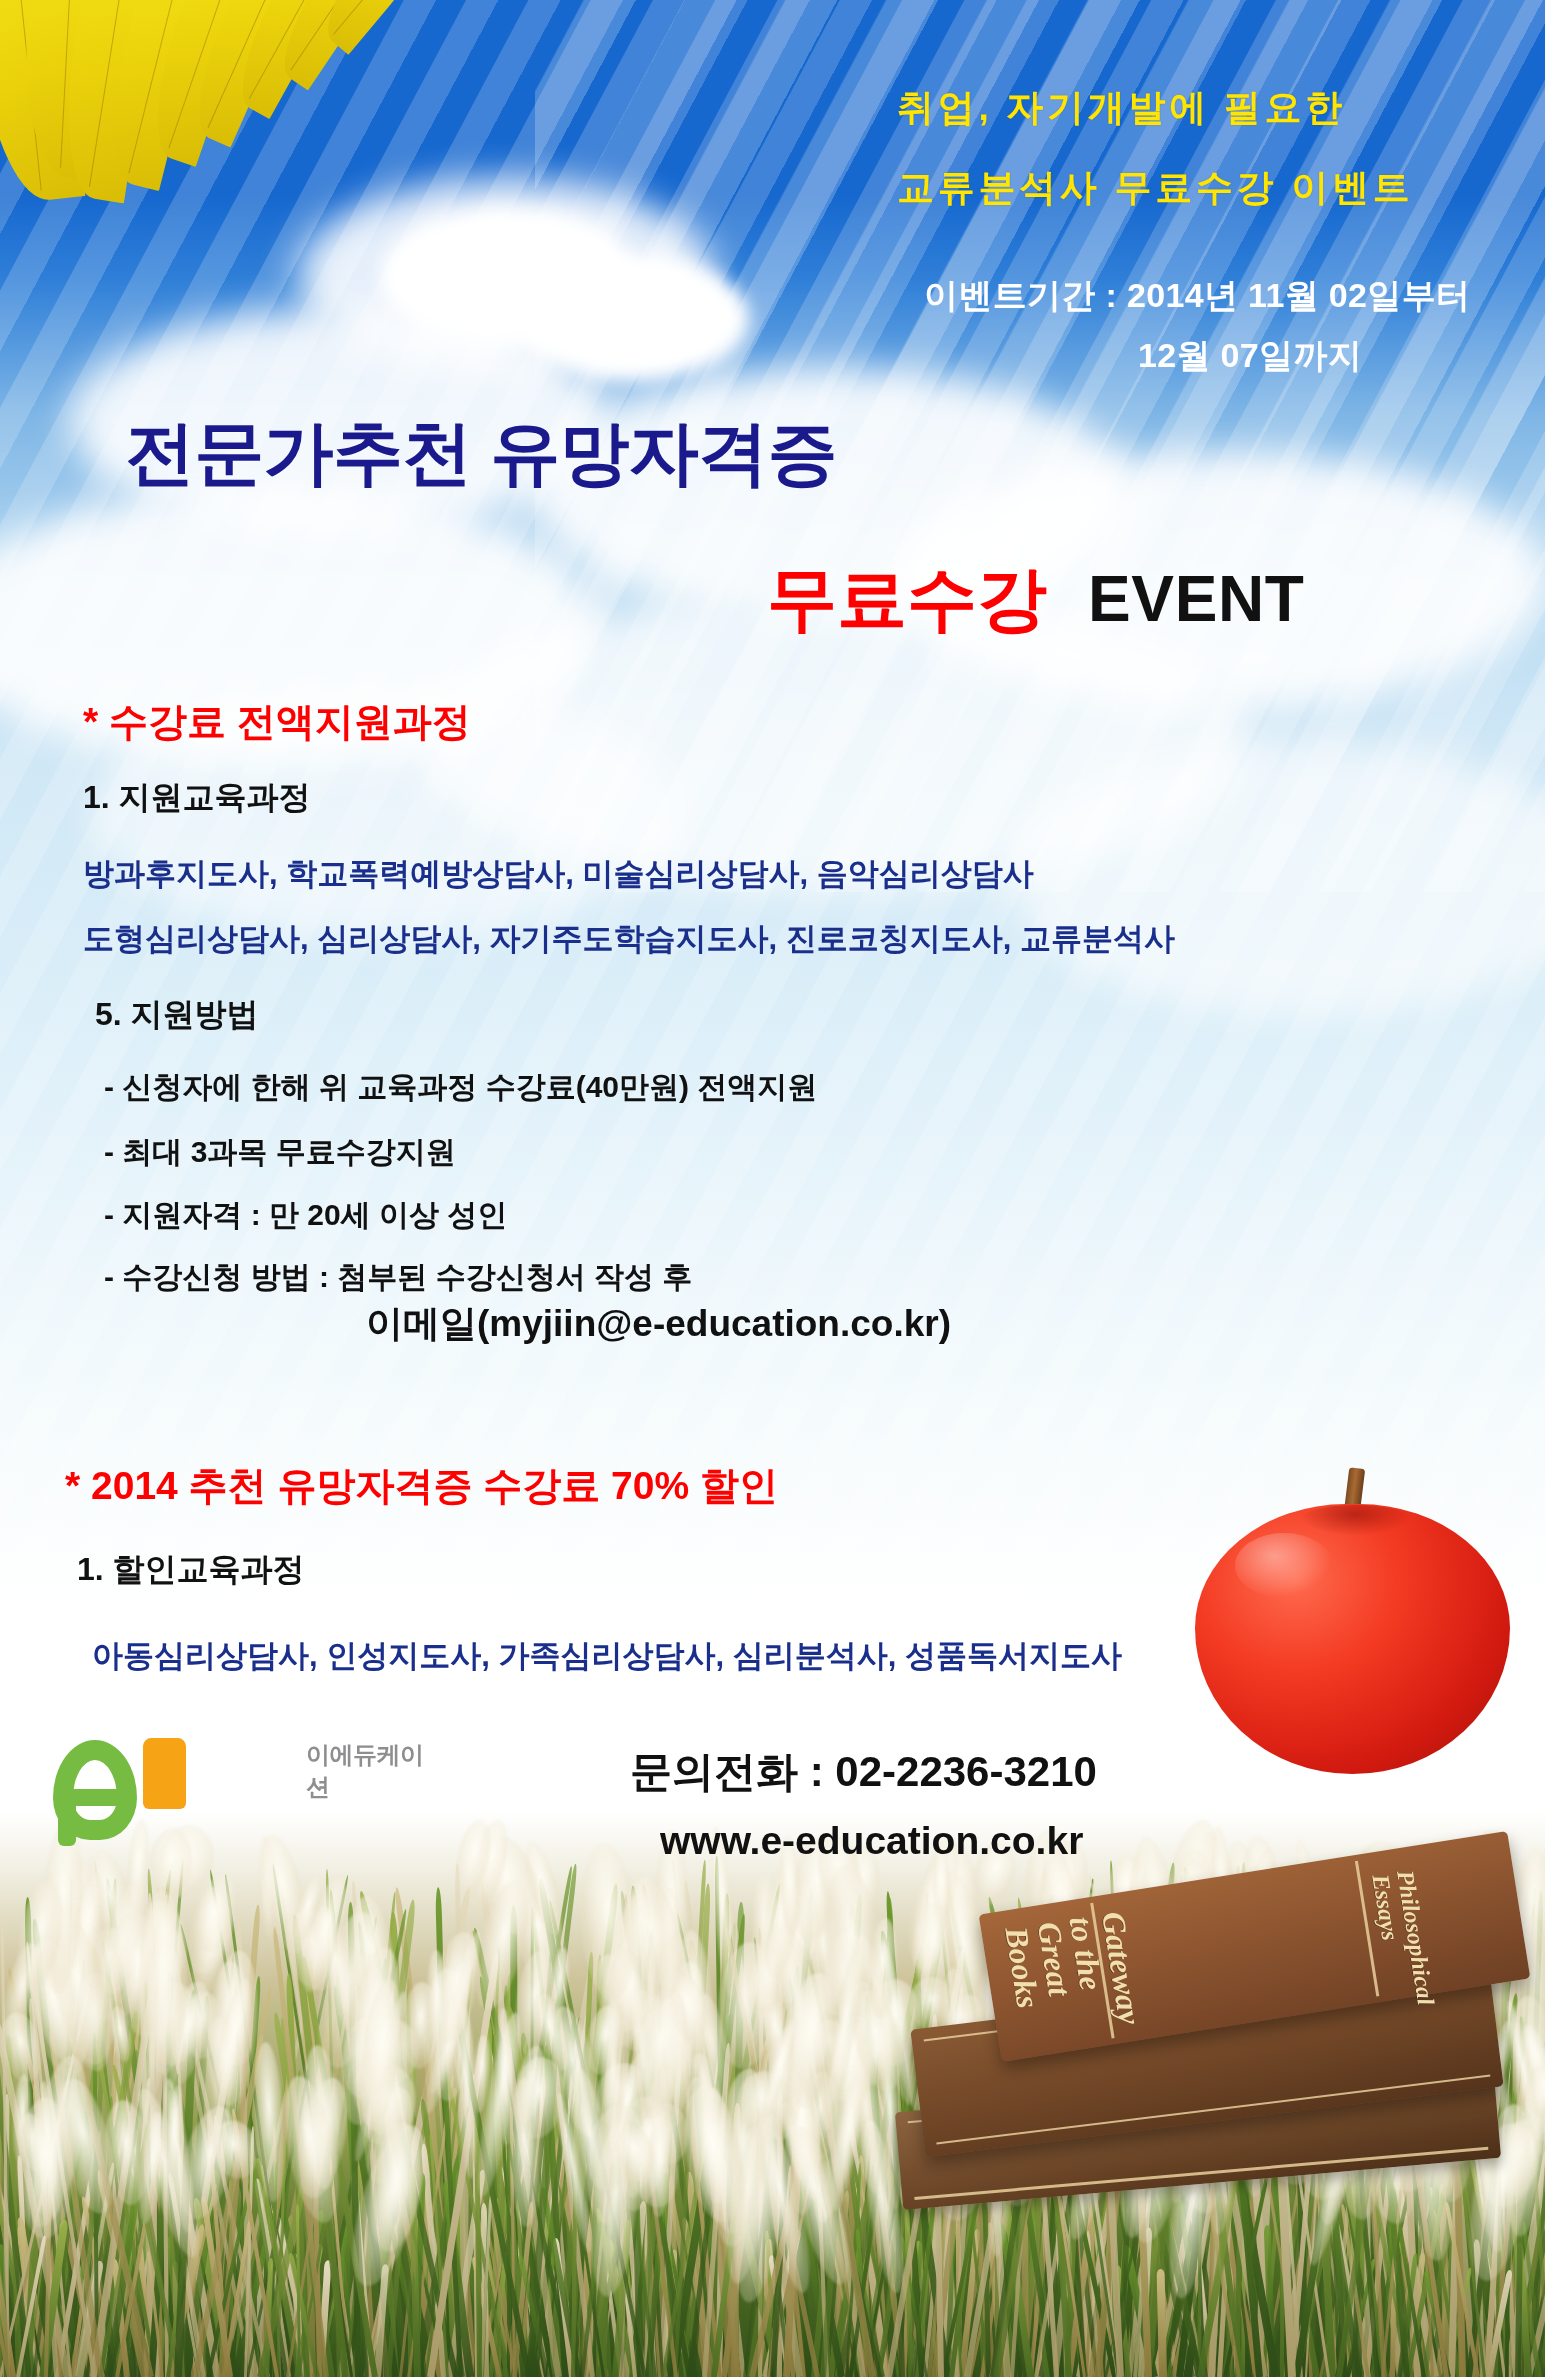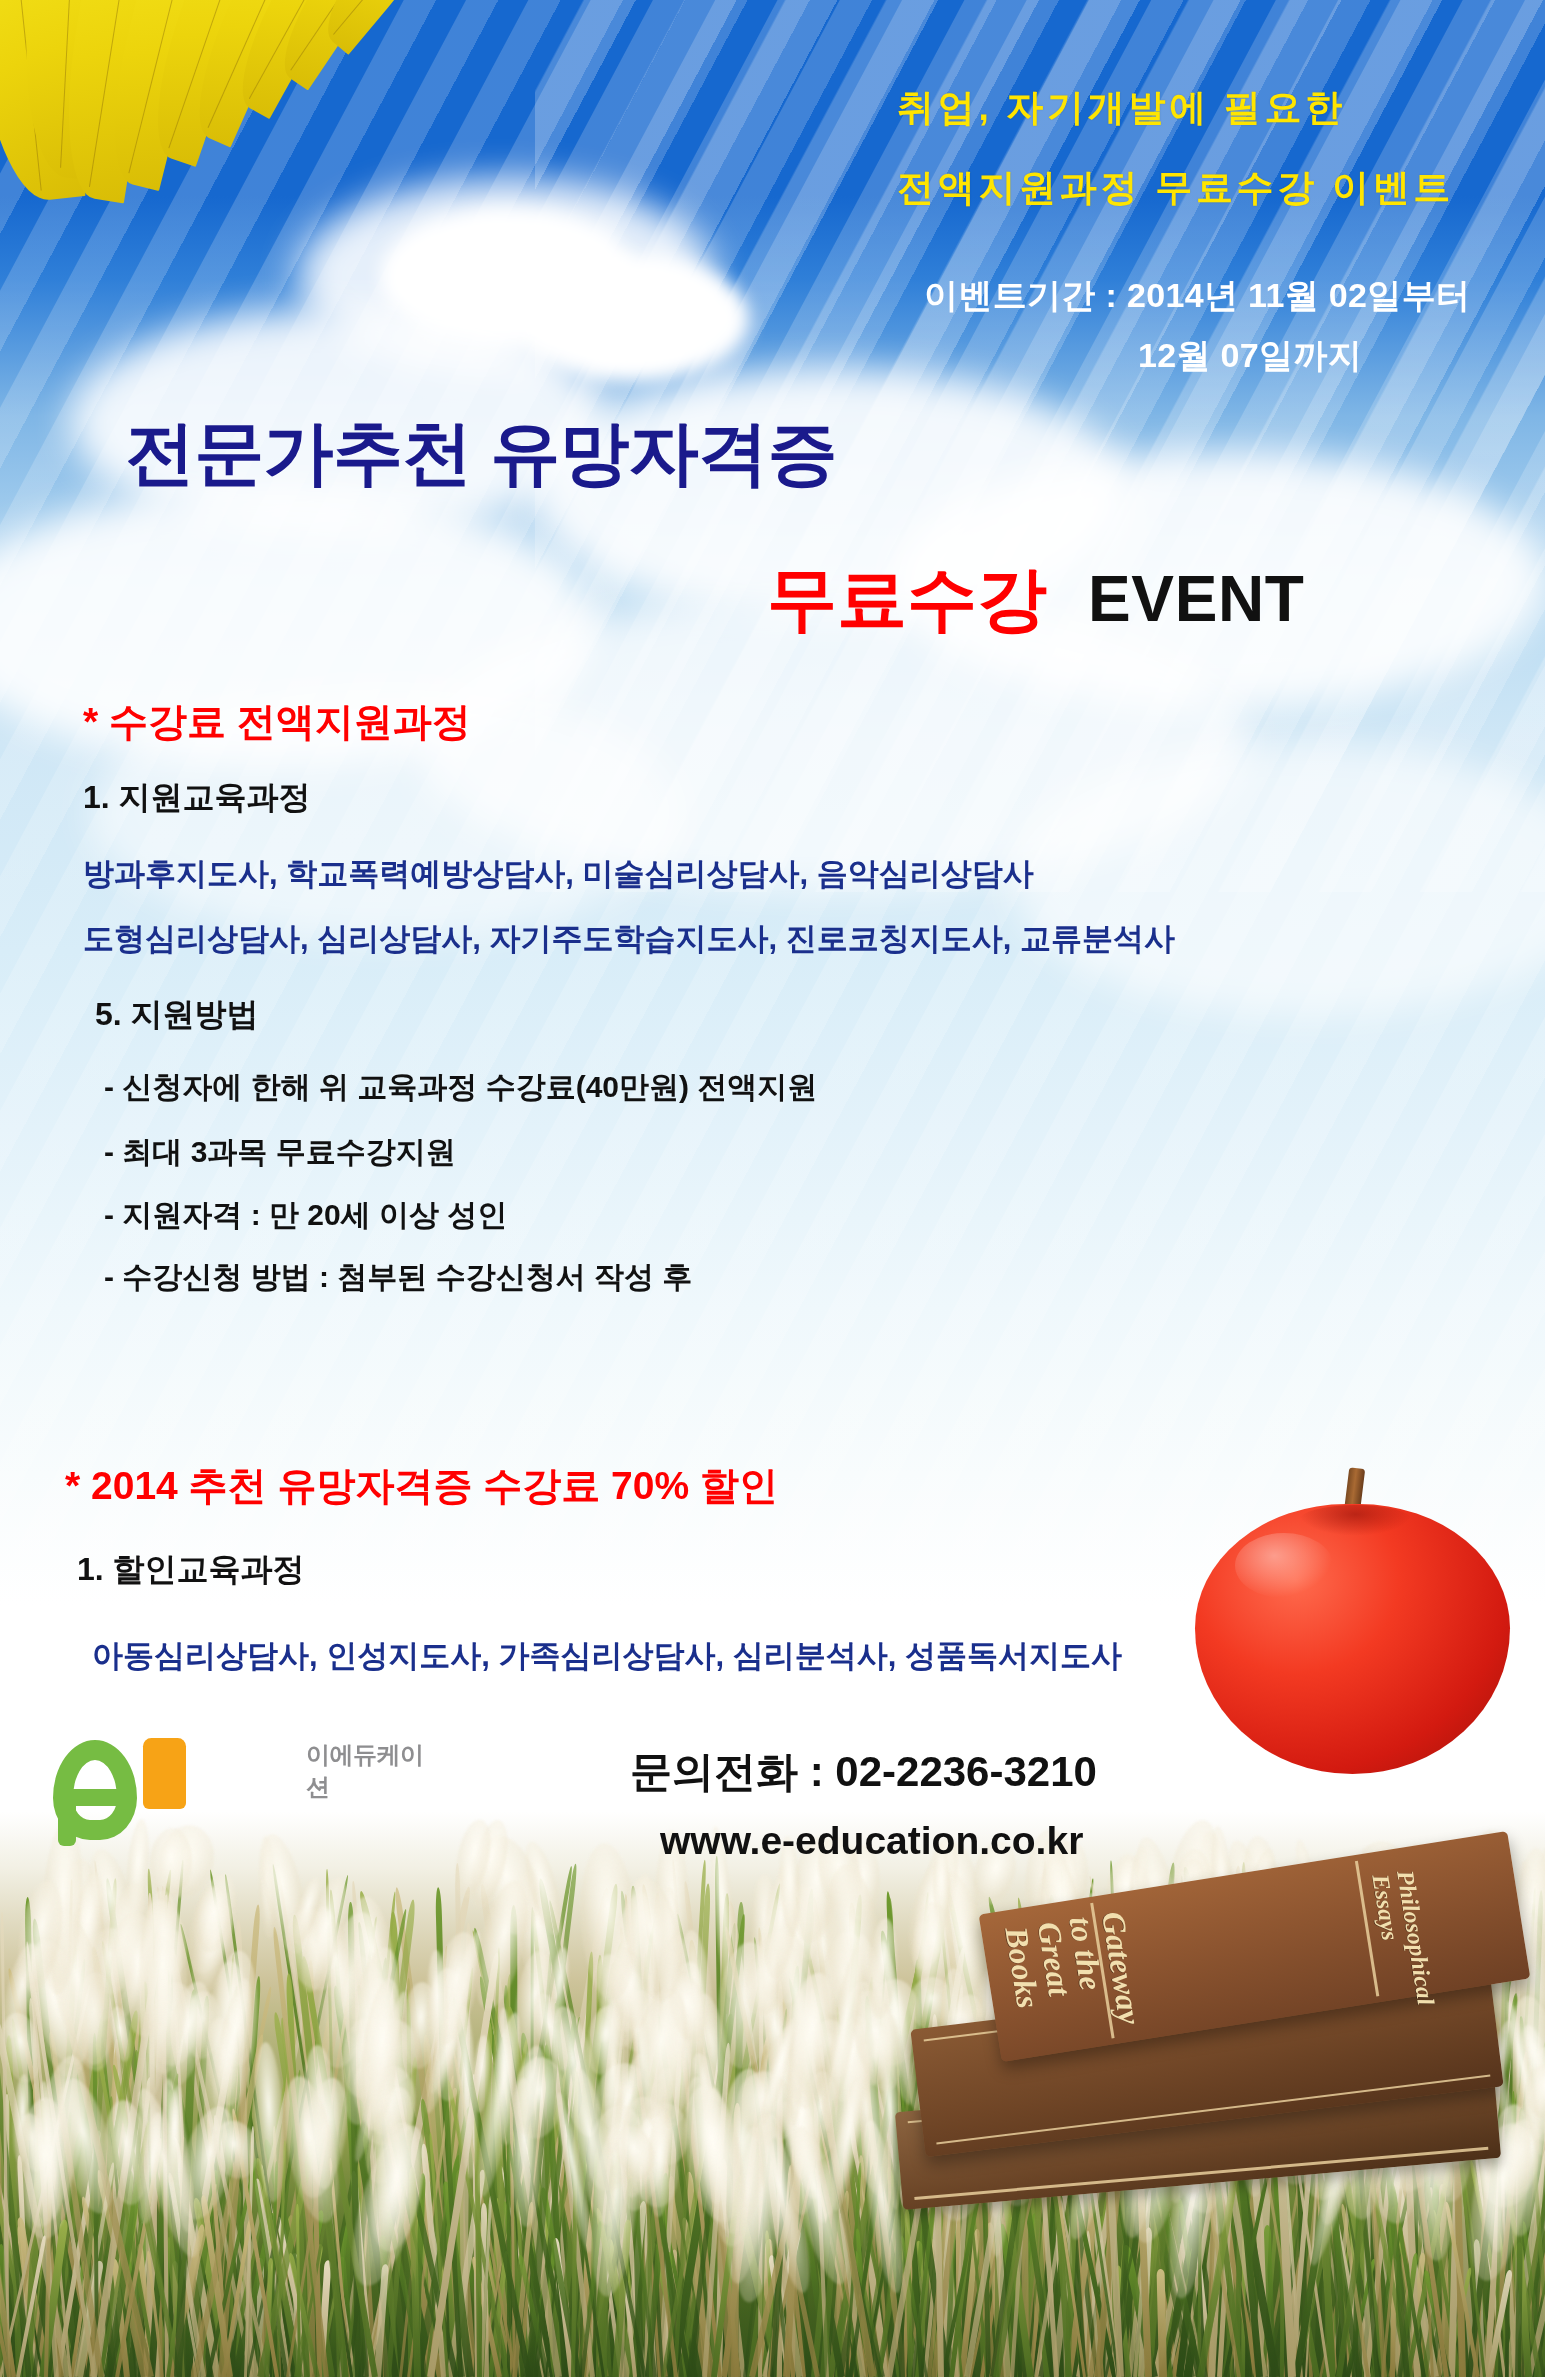--- a/index.html
+++ b/index.html
@@ -145,21 +145,21 @@
     <div class="leaf" style="left:116px; top:-30px; width:74px;height:267px; transform:rotate(9deg);"></div>
     <div class="leaf" style="left:175px; top:-18px; width:68px;height:244px; transform:rotate(14deg);"></div>
     <div class="leaf" style="left:232px; top:-27px; width:65px;height:232px; transform:rotate(19deg);"></div>
     <div class="leaf" style="left:285px; top:-24px; width:59px;height:214px; transform:rotate(24deg);"></div>
     <div class="leaf" style="left:336px; top:-30px; width:56px; height:196px; transform:rotate(29deg);"></div>
     <div class="leaf" style="left:383px; top:-36px; width:53px; height:178px; transform:rotate(34deg);"></div>
     <div class="leaf" style="left:425px; top:-42px; width:51px; height:152px; transform:rotate(40deg);"></div>
   </div>
 
   <div class="t hdr-yellow" style="left:897px; top:83px; font-size:37px;">취업, 자기개발에 필요한</div>
-  <div class="t hdr-yellow" style="left:897px; top:163px; font-size:37px;">전액지원과정 무료수강 이벤트</div>
+  <div class="t hdr-yellow" style="left:897px; top:163px; font-size:37px;">교류분석사 무료수강 이벤트</div>
 
   <div class="t hdr-white" style="left:924px; top:273px; font-size:34px;">이벤트기간 : 2014년 11월 02일부터</div>
   <div class="t hdr-white" style="left:1138px; top:333px; font-size:34px;">12월 07일까지</div>
 
   <div class="t title-navy" style="left:125px; top:407px; font-size:70px;">전문가추천 유망자격증</div>
   <div class="t title-red" style="left:767px; top:553px; font-size:70px;">무료수강</div>
   <div class="t sec-red" style="left:83px; top:695px; font-size:39px;">* 수강료 전액지원과정</div>
 
   <div class="t title-black" style="left:1088px; top:562px; font-size:64px;">EVENT</div>
 
@@ -168,20 +168,21 @@
   <div class="t body-navy" style="left:83px; top:853px; font-size:31px;">방과후지도사, 학교폭력예방상담사, 미술심리상담사, 음악심리상담사</div>
   <div class="t body-navy" style="left:83px; top:918px; font-size:31px;">도형심리상담사, 심리상담사, 자기주도학습지도사, 진로코칭지도사, 교류분석사</div>
 
   <div class="t sec-black" style="left:95px; top:993px; font-size:32px;">5. 지원방법</div>
 
   <div class="t body-black" style="left:104px; top:1067px; font-size:30px;">- 신청자에 한해 위 교육과정 수강료(40만원) 전액지원</div>
   <div class="t body-black" style="left:104px; top:1132px; font-size:30px;">- 최대 3과목 무료수강지원</div>
   <div class="t body-black" style="left:104px; top:1195px; font-size:30px;">- 지원자격 : 만 20세 이상 성인</div>
   <div class="t body-black" style="left:104px; top:1257px; font-size:30px;">- 수강신청 방법 : 첨부된 수강신청서 작성 후</div>
 
+  <div class="t body-black" style="left:366px; top:1299px; font-size:37px;">이메일(myjiin@e-education.co.kr)</div>
 
   <div class="t sec-red" style="left:65px; top:1459px; font-size:39px;">* 2014 추천 유망자격증  수강료 70% 할인</div>
 
   <div class="t sec-black" style="left:77px; top:1548px; font-size:32px;">1. 할인교육과정</div>
 
   <div class="t body-navy" style="left:92px; top:1635px; font-size:31px;">아동심리상담사, 인성지도사, 가족심리상담사, 심리분석사,  성품독서지도사</div>
 
   <div id="field">
     <div class="base"></div>
     <div id="blades">

